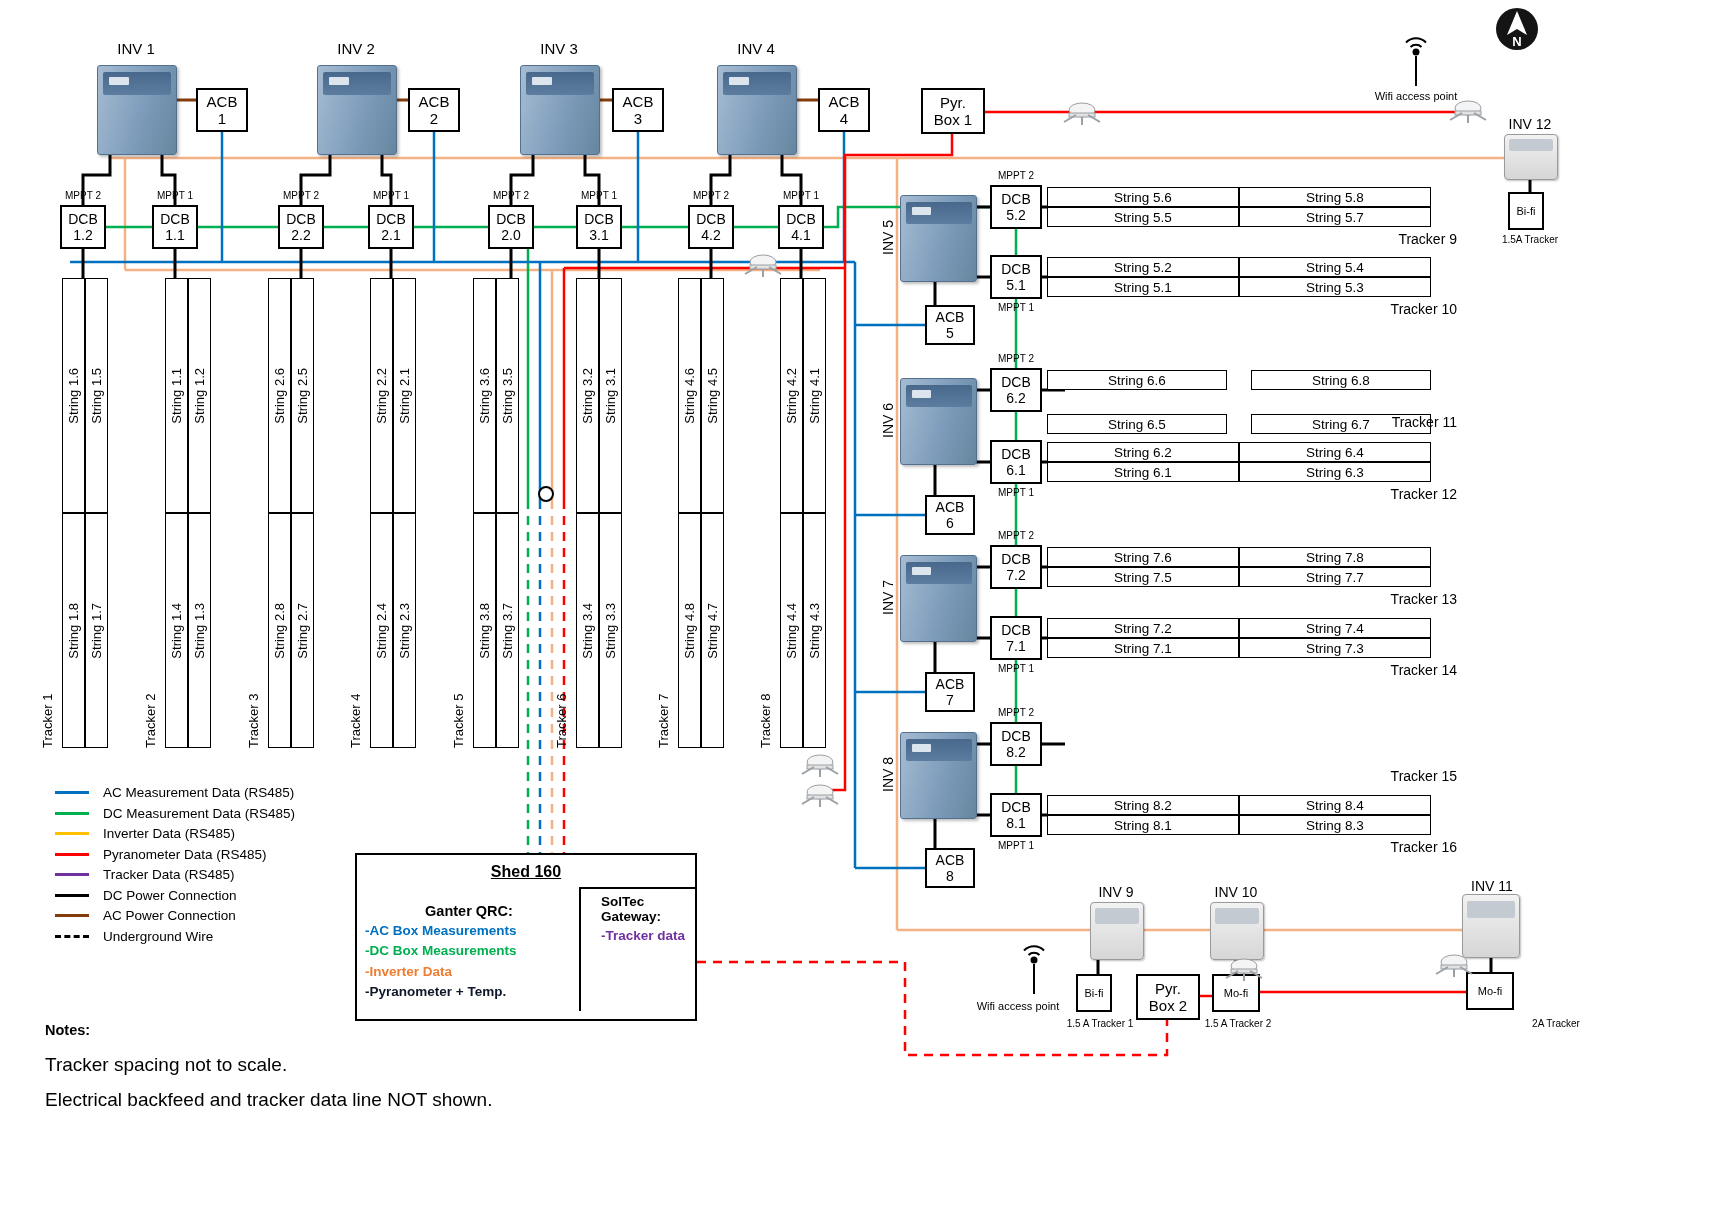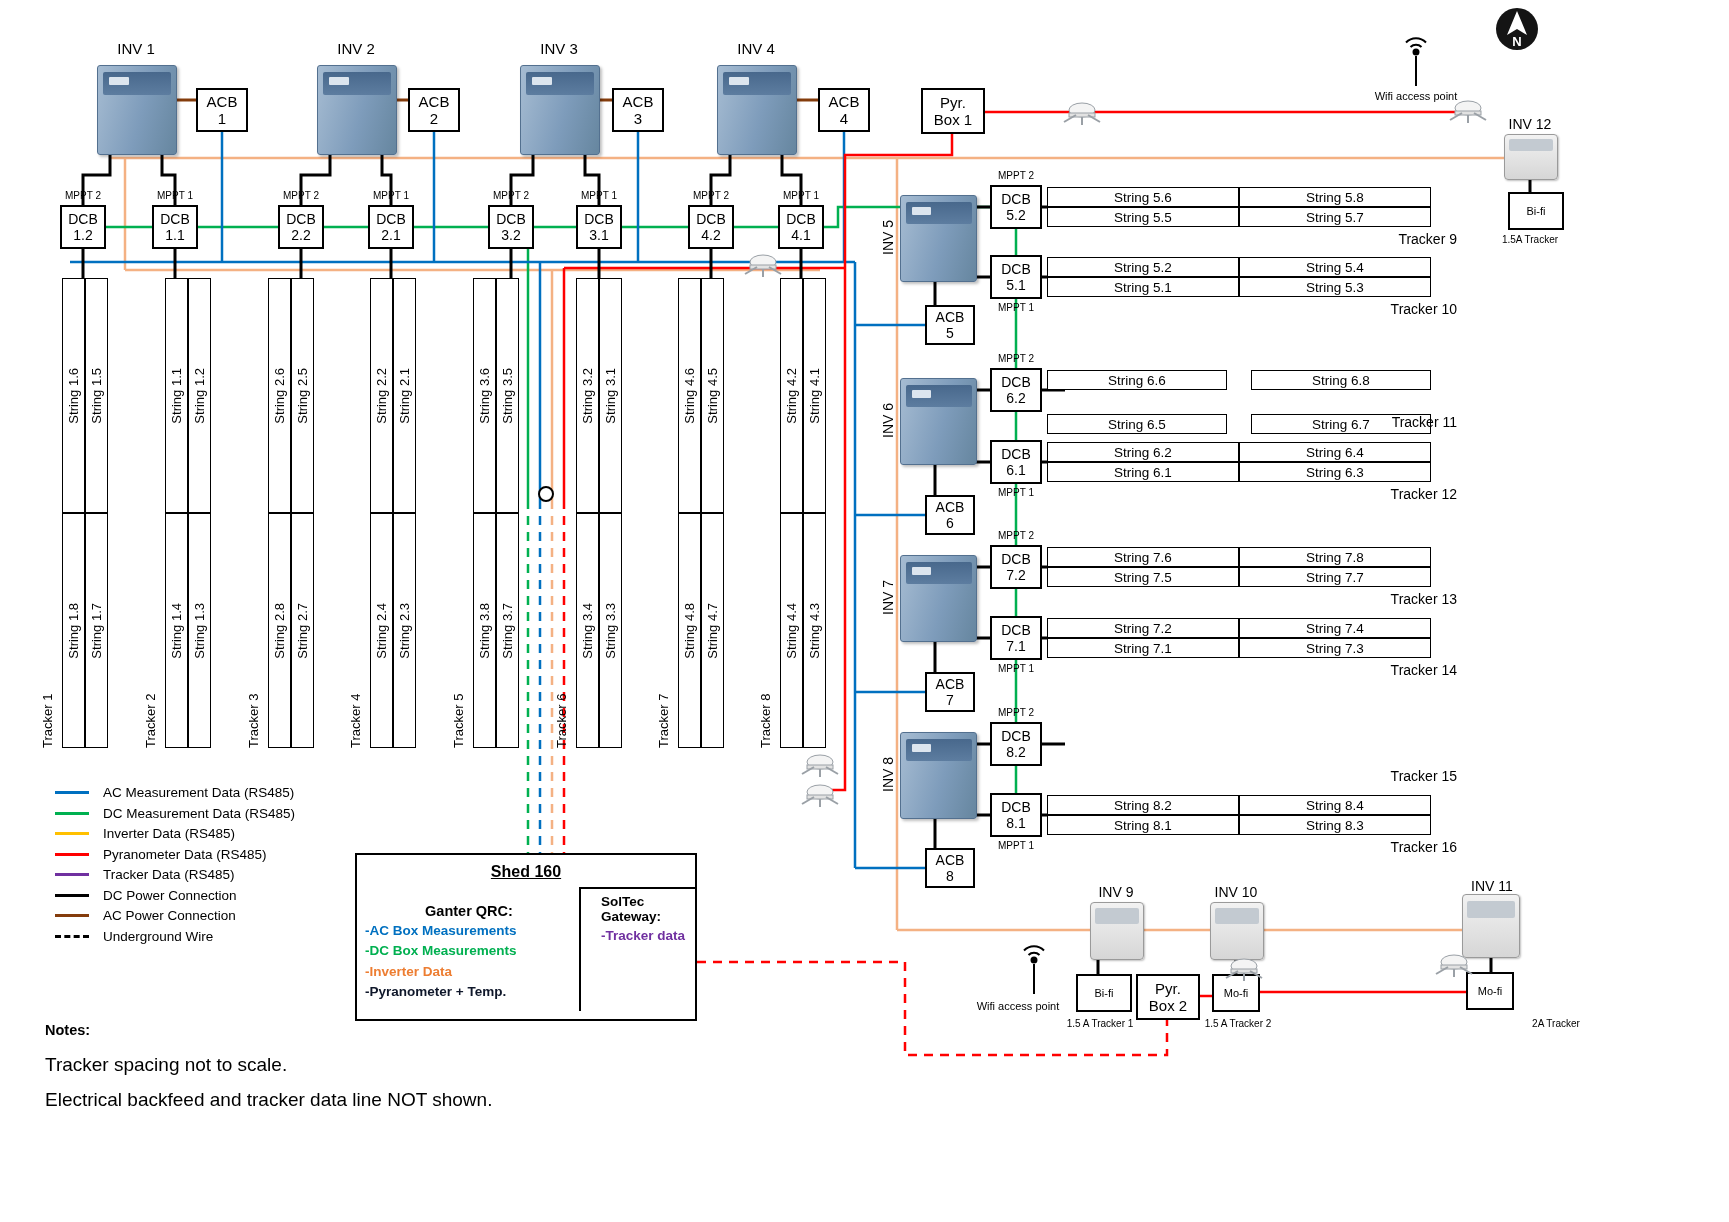--- a/index.html
+++ b/index.html
@@ -14,21 +14,21 @@
   .w-brown path{stroke:var(--c-ac-brown,#843C0C);stroke-width:3;}
   .w-black path{stroke:var(--c-dc-black,#000);stroke-width:3;}
   .dashed{stroke-dasharray:9 7;}
   .box{position:absolute;z-index:2;background:#fff;border:2px solid #000;box-sizing:border-box;
     display:flex;flex-direction:column;align-items:center;justify-content:center;text-align:center;line-height:1.15;}
   .acb-top{width:52px;height:44px;font-size:15px;}
   .dcb{width:46px;height:44px;font-size:14px;}
   .rdcb{width:52px;height:44px;font-size:14px;}
   .racb{width:50px;height:40px;font-size:14px;}
   .pyrbox{width:64px;height:46px;font-size:15px;}
-  .bifi{width:56px;height:38px;font-size:11px;}
+  .bifi{width:36px;height:38px;font-size:11px;}
   .mofi{width:48px;height:38px;font-size:11px;}
   .mppt{position:absolute;z-index:2;font-size:10px;width:46px;text-align:center;}
   .rmppt{position:absolute;z-index:2;font-size:10px;width:52px;text-align:center;}
   .inv-label{position:absolute;z-index:2;font-size:15px;text-align:center;width:78px;}
   .binv-label{position:absolute;z-index:2;font-size:14px;text-align:center;width:60px;}
   .inverter{position:absolute;z-index:2;border:1px solid #53708f;border-radius:3px;
     background:linear-gradient(105deg,#a6bcd2,#7e9cbb 55%,#66869f);box-shadow:2px 2px 3px rgba(0,0,0,.25);}
   .inverter::before{content:"";position:absolute;left:6%;top:7%;width:88%;height:26%;
     background:linear-gradient(#48688c,#5d7da0);border-radius:2px;}
   .inverter::after{content:"";position:absolute;left:14%;top:13%;width:26%;height:9%;background:#dce5ee;border-radius:1px;}
@@ -249,21 +249,21 @@
   <div class="box dcb" style="left:278px;top:205px;">
     <span>DCB</span>
     <span>2.2</span>
   </div>
   <div class="box dcb" style="left:368px;top:205px;">
     <span>DCB</span>
     <span>2.1</span>
   </div>
   <div class="box dcb" style="left:488px;top:205px;">
     <span>DCB</span>
-    <span>3.2</span>
+    <span>2.0</span>
   </div>
   <div class="box dcb" style="left:576px;top:205px;">
     <span>DCB</span>
     <span>3.1</span>
   </div>
   <div class="box dcb" style="left:688px;top:205px;">
     <span>DCB</span>
     <span>4.2</span>
   </div>
   <div class="box dcb" style="left:778px;top:205px;">

